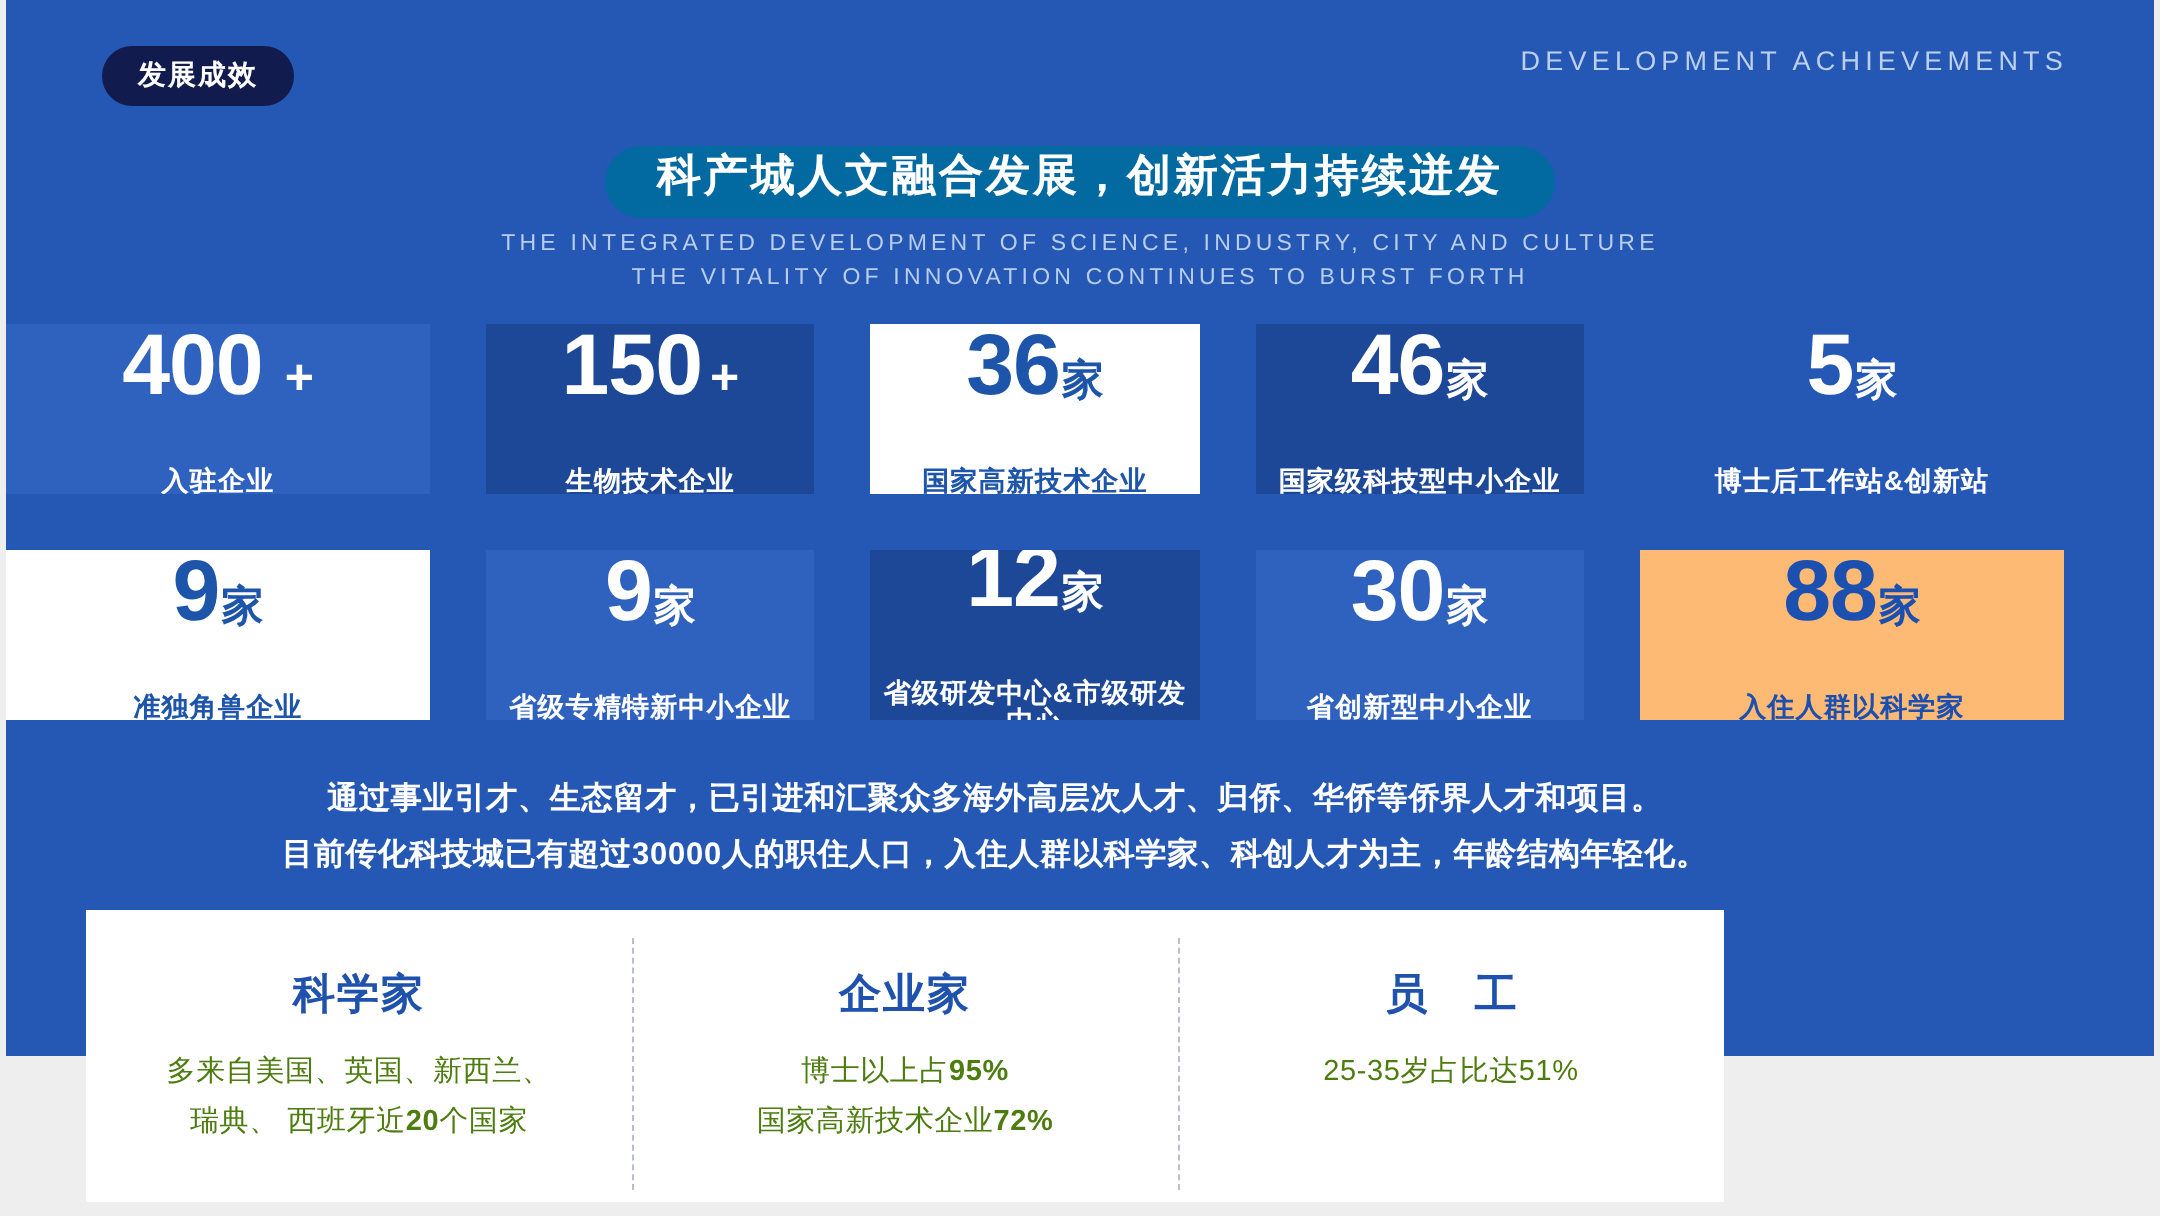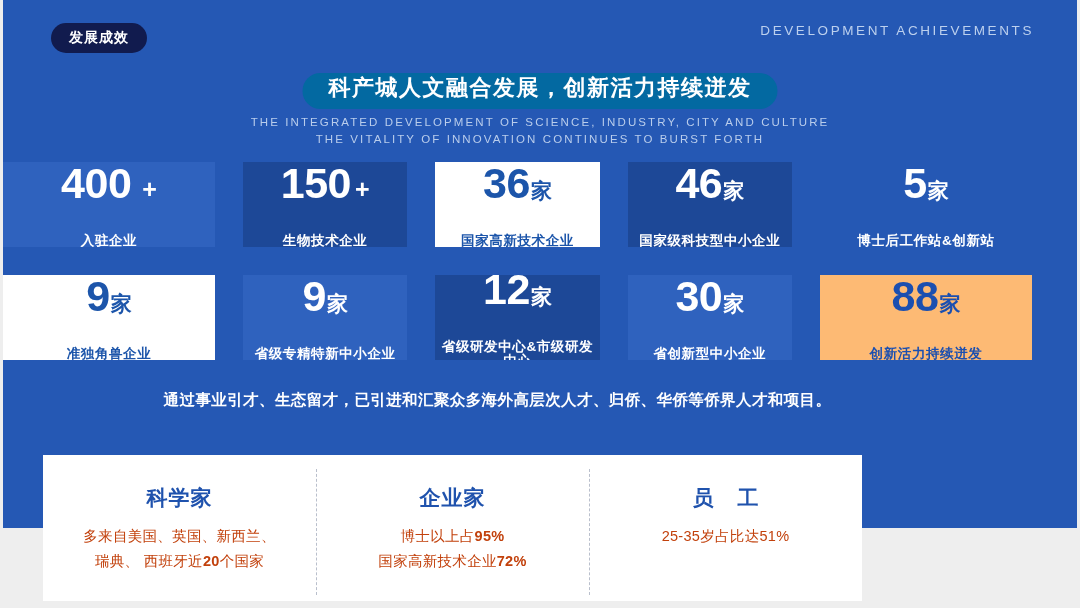--- a/index.html
+++ b/index.html
@@ -116,21 +116,21 @@
   .bcol + .bcol::before{
     content:"";position:absolute;left:0;top:14px;bottom:6px;width:0;
     border-left:1px dashed #b9bfcc;
   }
   .bcol .btitle{
     color:#1f52ad;font-size:21px;font-weight:bold;letter-spacing:1px;
     line-height:1;margin-bottom:16px;
   }
   .bcol .btitle.wide{letter-spacing:9px;text-indent:9px;}
   .bcol .bline{
-    color:#c2410c;font-size:14.5px;line-height:25px;letter-spacing:0.3px;
+    color:#4d7c0f;font-size:14.5px;line-height:25px;letter-spacing:0.3px;
     white-space:nowrap;
   }
   .bcol .bline b{font-weight:bold;}
 
   
   .edge-left{position:absolute;left:0;top:0;width:3px;height:608px;background:#eeeeee;}
   .edge-right{position:absolute;right:0;top:0;width:3px;height:608px;background:#eeeeee;}
   .edge-bottom{position:absolute;left:0;top:528px;width:1080px;height:80px;background:#eeeeee;z-index:-1;}
 </style>
 </head>
@@ -216,26 +216,27 @@
           <span class="num">30</span>
           <span class="unit">家</span>
         </div>
         <div class="label">省创新型中小企业</div>
       </div>
       <div class="cell tone-white-alt">
         <div class="num-line">
           <span class="num">88</span>
           <span class="unit">家</span>
         </div>
-        <div class="label">创新活力持续迸发</div>
+        <div class="label">入住人群以科学家</div>
       </div>
     </div>
 
   <div class="para">
     <div>通过事业引才、生态留才，已引进和汇聚众多海外高层次人才、归侨、华侨等侨界人才和项目。</div>
+    <div>目前传化科技城已有超过30000人的职住人口，入住人群以科学家、科创人才为主，年龄结构年轻化。</div>
   </div>
 
   <div class="bottom-card" id="bottom-card">
       <div class="bcol">
         <div class="btitle">科学家</div>
         <div class="bline"><span>多来自美国、英国、新西兰、</span></div>
         <div class="bline"><span>瑞典、 西班牙近</span><b>20</b><span>个国家</span></div>
       </div>
       <div class="bcol">
         <div class="btitle">企业家</div>

